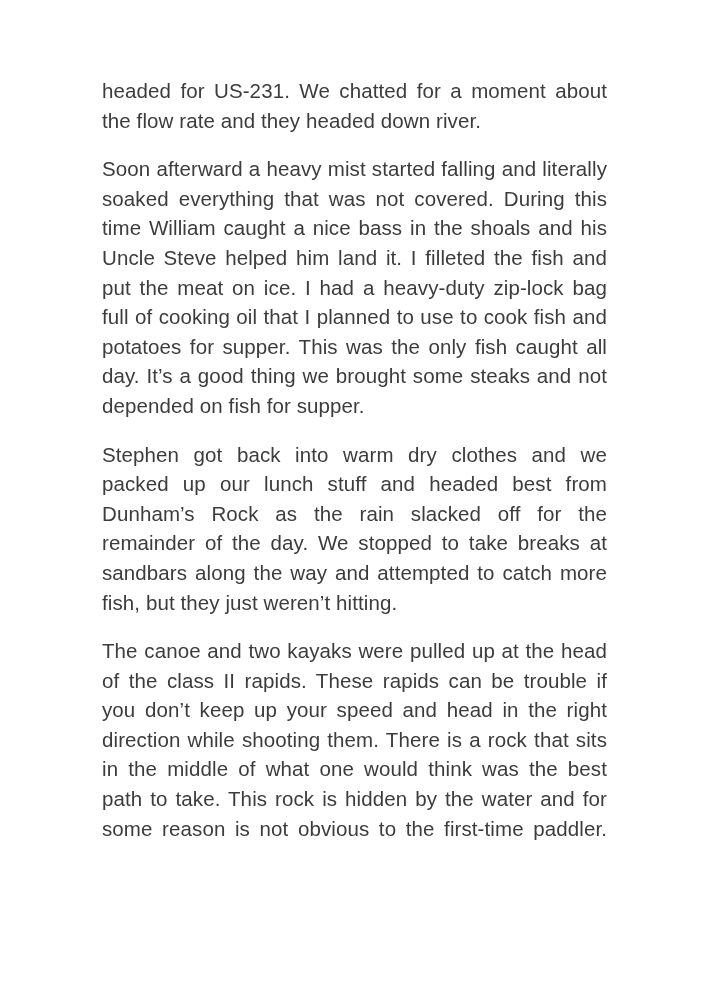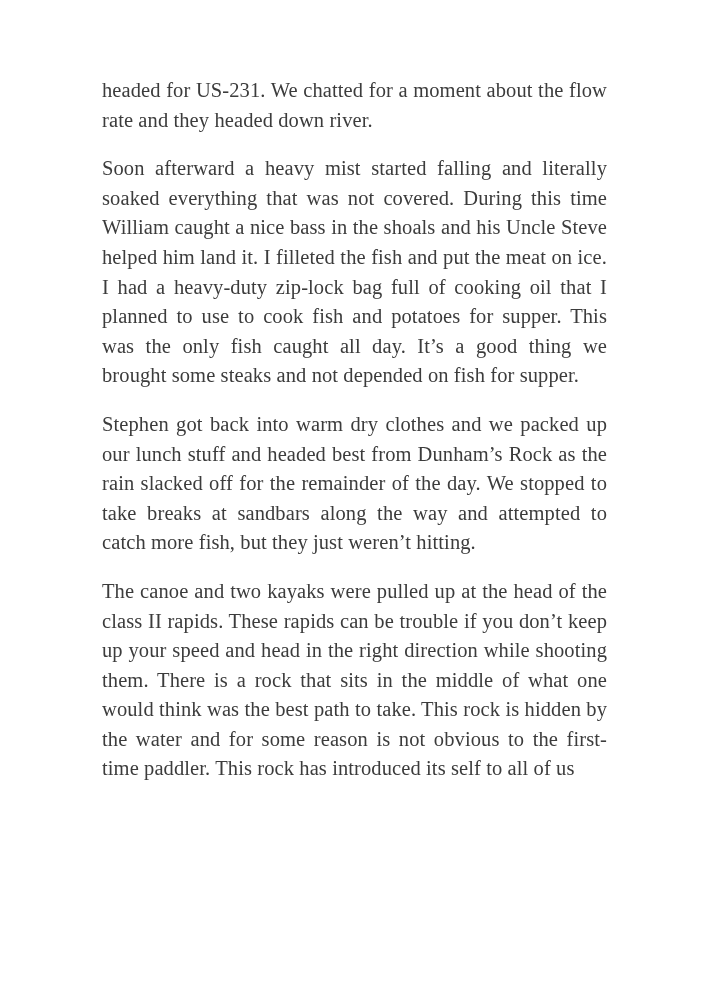--- a/index.html
+++ b/index.html
@@ -7,21 +7,21 @@
     padding: 0;
     background: #ffffff;
   }
   .page {
     position: relative;
     width: 709px;
     height: 844px;
     background: #ffffff;
     overflow: hidden;
     box-sizing: border-box;
-    font-family: Liberation Serif, serif;
+    font-family: Liberation Sans, sans-serif;
   }
   .text-block {
     position: absolute;
     top: 76px;
     left: 102px;
     width: 505px;
   }
   .text-block p {
     margin: 0 0 19px 0;
     font-size: 20.5px;

